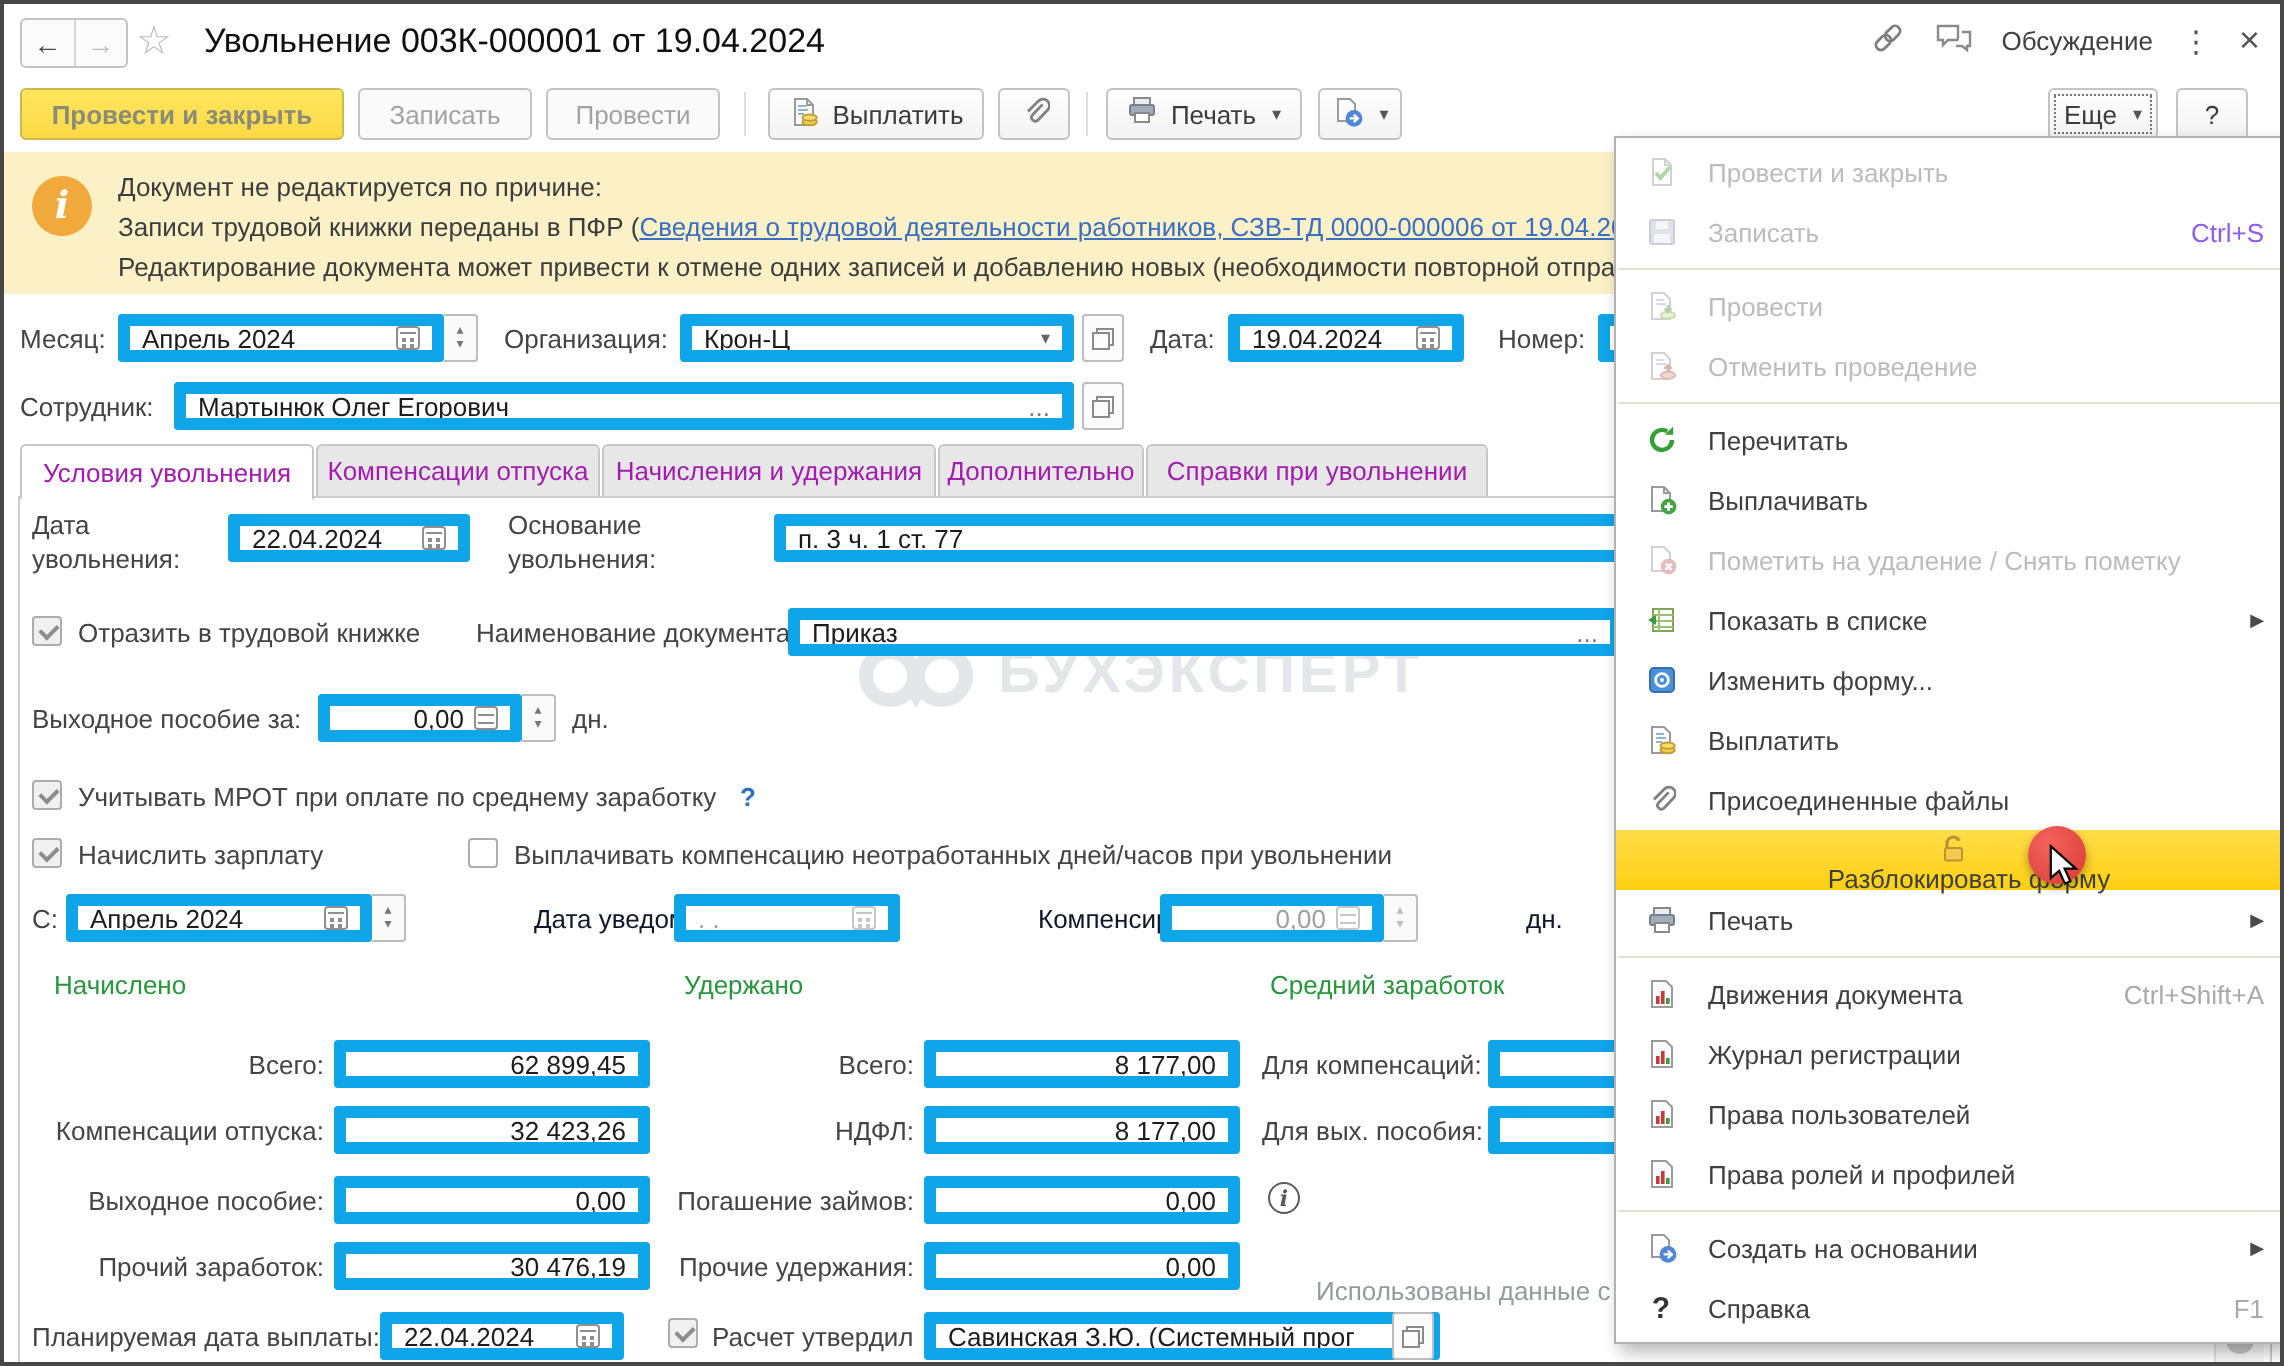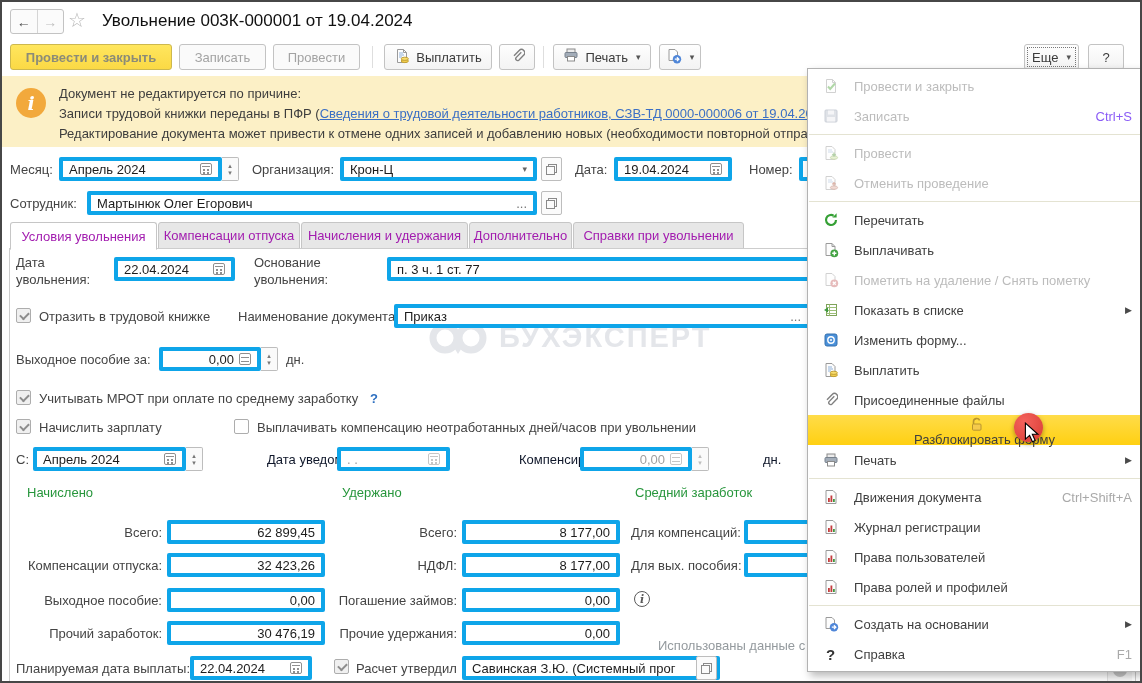--- a/index.html
+++ b/index.html
@@ -31,21 +31,21 @@
   .btn .dd{font-size:9px;color:#555;margin-left:2px;}
   .btn.focusdot{outline:1px dotted #777;outline-offset:-4px;}
   .tsep{position:absolute;top:6px;width:1px;height:22px;background:#dedede;}
   
   .banner{position:absolute;left:0;top:74px;width:100%;height:71px;background:#fcf0c6;}
   .i-circle{position:absolute;left:14px;top:12px;width:30px;height:30px;border-radius:50%;background:#f2a93c;color:#fff;
             display:flex;align-items:center;justify-content:center;font-family:"DejaVu Serif",serif;font-style:italic;font-weight:bold;font-size:19px;}
   .bline{position:absolute;left:57px;font-size:13px;color:#3d3d3d;white-space:nowrap;}
   .blink{color:#3b6fc4;text-decoration:underline;cursor:pointer;}
   
-  .fld{position:absolute;height:24px;border:4px solid #0ea5e9;border-radius:2px;background:#fff;font-size:13px;color:#1c1c1c;
+  .fld{position:absolute;height:24px;border:6px solid #0ea5e9;border-radius:2px;background:#fff;font-size:13px;color:#1c1c1c;
        display:flex;align-items:center;padding:0 6px;white-space:nowrap;overflow:hidden;}
   .fld .val{flex:1;overflow:hidden;}
   .fld .val.right{text-align:right;}
   .fld.dis{color:#a0a0a0;}
   .fld .ddg{font-size:9px;color:#666;margin-left:4px;}
   .fld .ellip{color:#777;margin-left:4px;}
   .ico-cal{width:12px;height:12px;border:1px solid #8f8f8f;border-radius:2px;position:relative;flex:none;margin-left:5px;}
   .ico-cal::before{content:"";position:absolute;left:1px;right:1px;top:2px;border-top:1px solid #8f8f8f;}
   .ico-cal::after{content:"";position:absolute;left:2px;top:5px;width:2px;height:2px;background:#8f8f8f;box-shadow:4px 0 #8f8f8f,0 3px #8f8f8f,4px 3px #8f8f8f;}
   .dim .ico-cal,.dim .ico-calc{opacity:.5;}
@@ -111,20 +111,39 @@
     <div class="navgroup">
       <div class="navbtn">
           <span>←</span>
         </div>
       <div class="navbtn fwd">
           <span>→</span>
         </div>
     </div>
     <div class="star">☆</div>
     <div class="doc-title">Увольнение 003К-000001 от 19.04.2024</div>
+    <div class="tb-right">
+      <span>
+        <svg width="18" height="18" viewBox="0 0 18 18">
+            <g fill="none" stroke="#7e7e7e" stroke-width="1.4" transform="rotate(-45 9 9)">
+              <rect x="1.5" y="6.5" width="8.5" height="5" rx="2.5"></rect>
+              <rect x="8" y="6.5" width="8.5" height="5" rx="2.5"></rect>
+            </g>
+          </svg>
+      </span>
+      <span>
+        <svg width="20" height="17" viewBox="0 0 20 17">
+            <path d="M2 2h10v7H7l-2.5 2.5V9H2z" fill="#fff" stroke="#8a8a8a" stroke-width="1.2"></path>
+            <path d="M14 5h4v7h-1.5v2L14 12h-3" fill="#fff" stroke="#8a8a8a" stroke-width="1.2"></path>
+          </svg>
+      </span>
+      <span class="disc-label">Обсуждение</span>
+      <span class="vdots">⋮</span>
+      <span class="wclose">×</span>
+    </div>
   </div>
 
   <div class="toolbar">
     <div class="btn primary" style="left:8px;width:162px;">
         <span>Провести и закрыть</span>
       </div>
     <div class="btn disabled" style="left:177px;width:87px;">
         <span>Записать</span>
       </div>
     <div class="btn disabled" style="left:271px;width:87px;">

